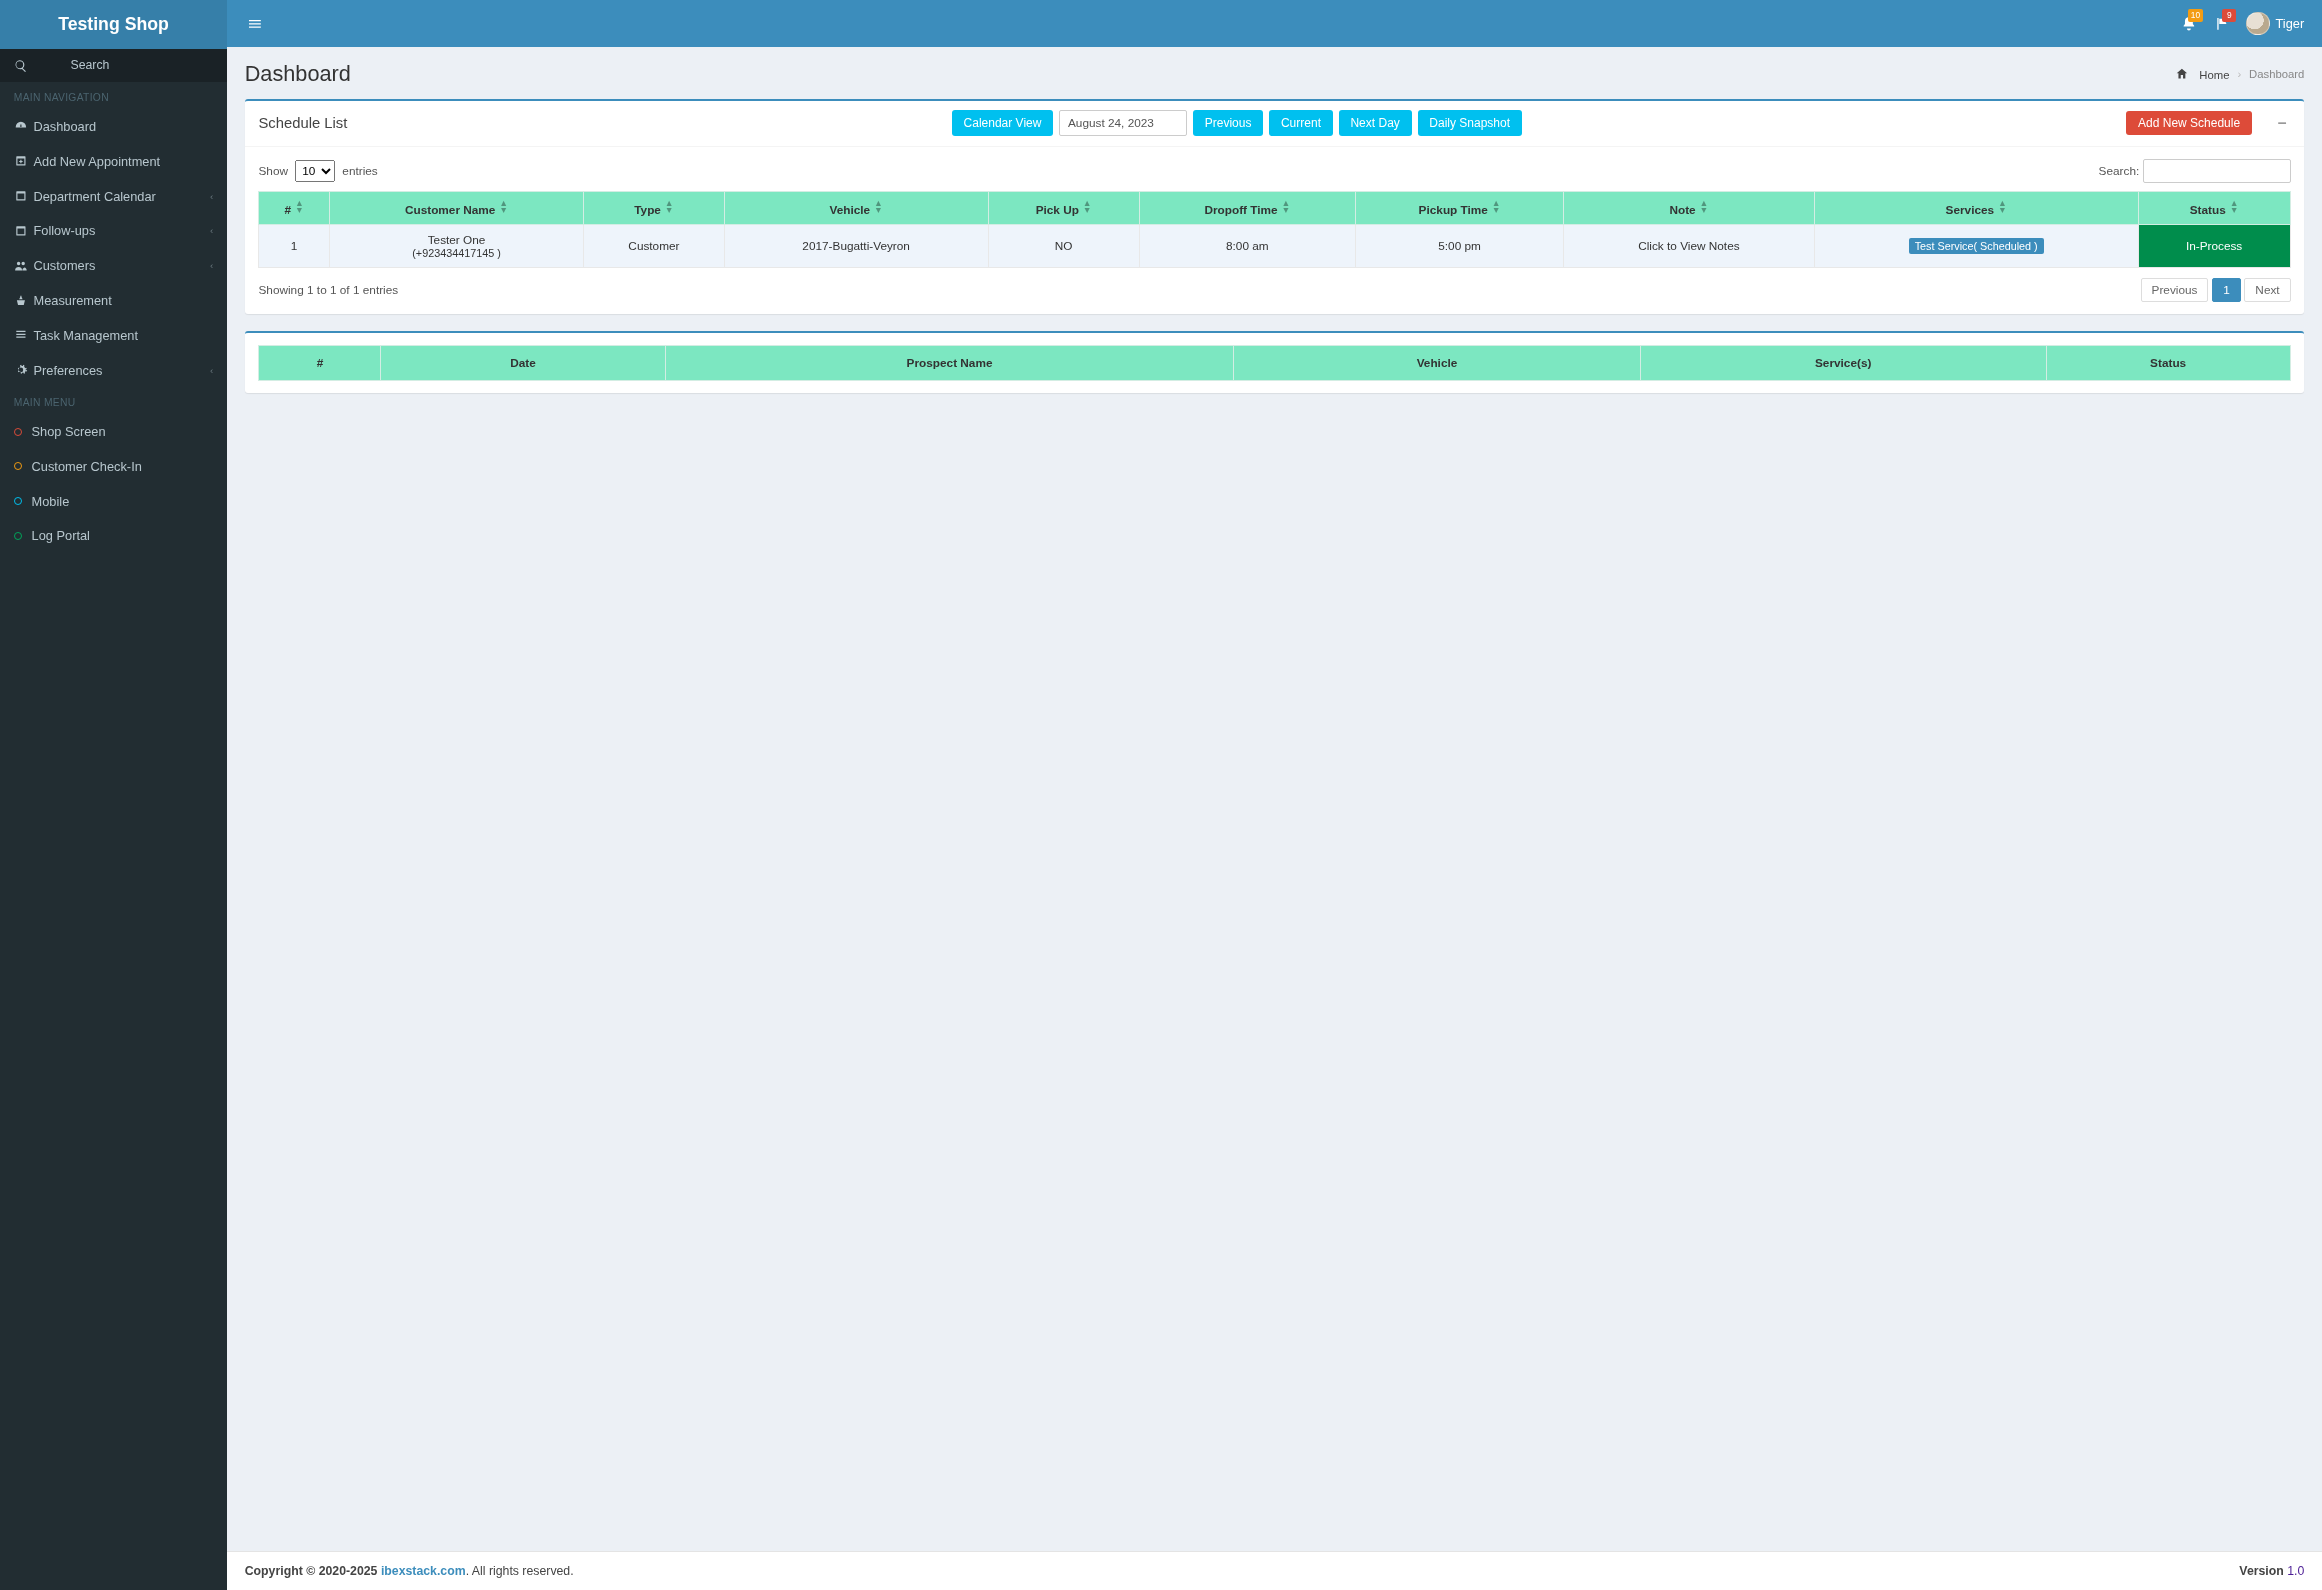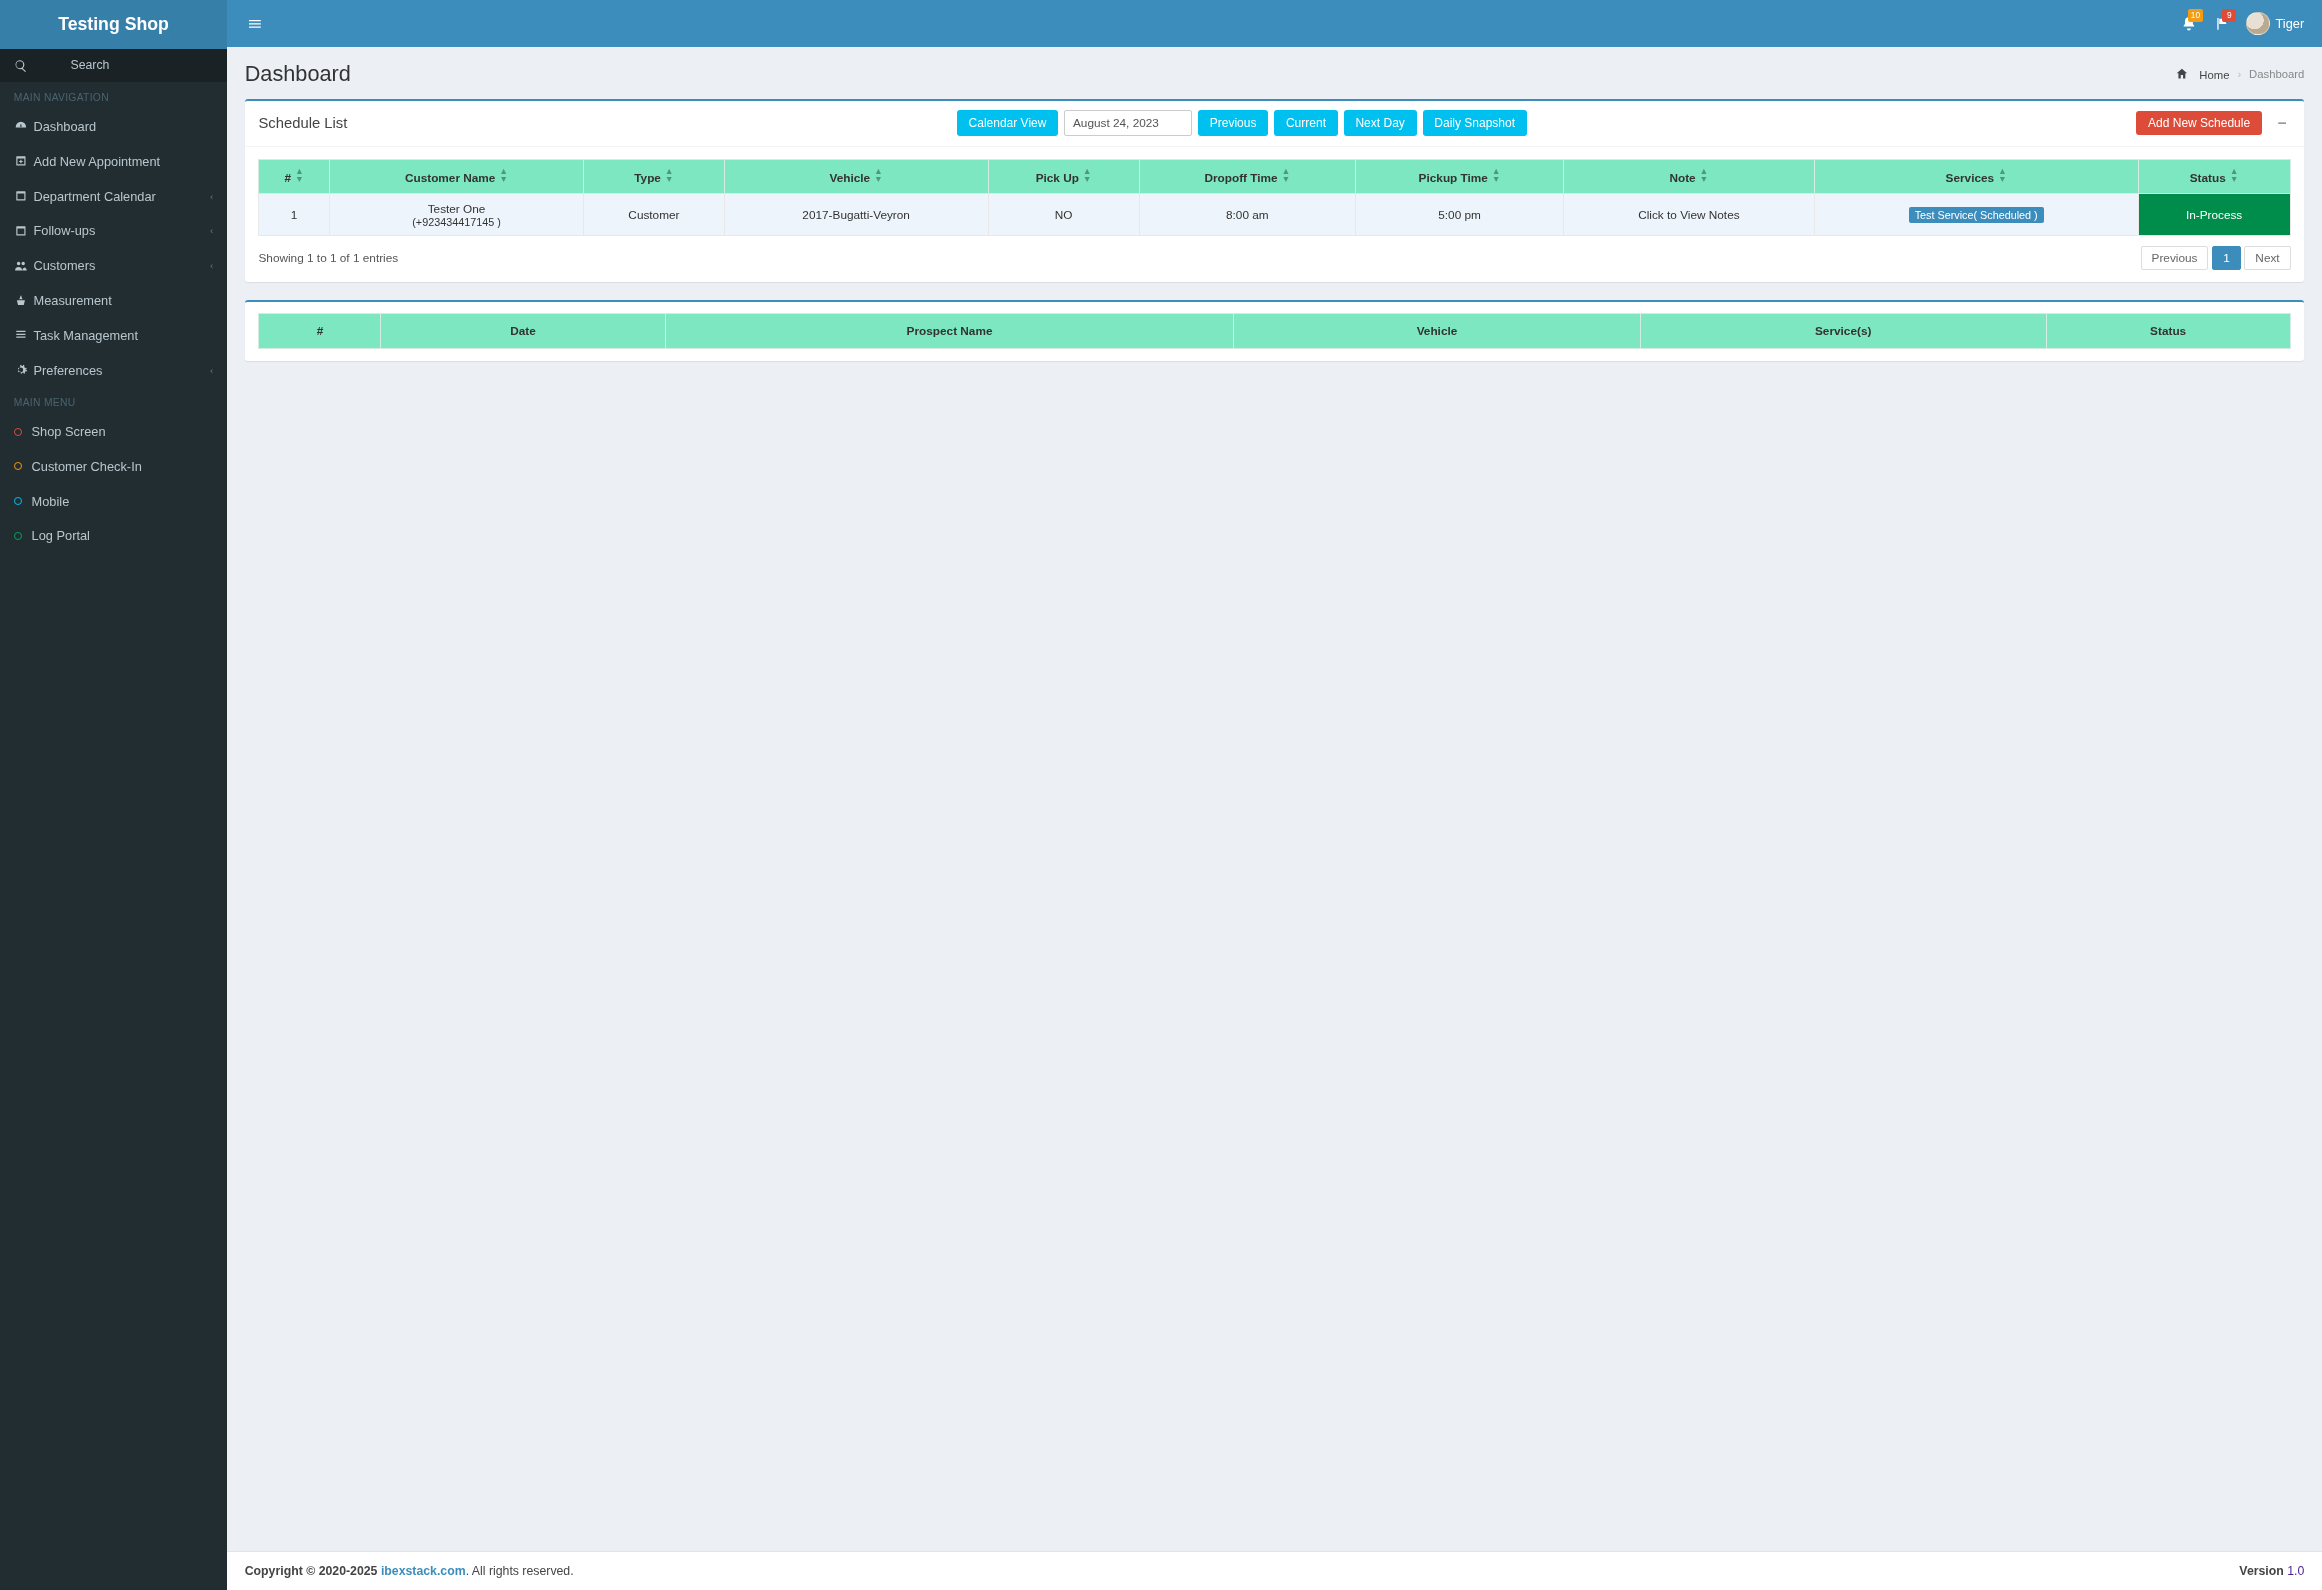--- a/index.html
+++ b/index.html
@@ -140,21 +140,21 @@
 
   .panel {
     background: #fff;
     border-top: 2px solid #3c8dbc;
     border-radius: 3px;
     box-shadow: 0 1px 1px rgba(0,0,0,.08);
     margin-bottom: 17.7px;
   }
   .panel-head {
     padding: 9.9px 13.8px;
-    display: flex; align-items: center; gap: 12px;
+    display: flex; align-items: center; gap: 22px;
     border-bottom: 1px solid #f4f4f4;
     position: relative;
   }
   .panel-title { font-size: 14.8px; color: #444; white-space: nowrap; }
   .panel-head .center-group {
     flex: 1;
     display: flex; justify-content: center; gap: 5.9px; flex-wrap: wrap;
   }
   .btn {
     border: none;
@@ -442,20 +442,33 @@
             <button class="btn info">Previous</button>
             <button class="btn info">Current</button>
             <button class="btn info">Next Day</button>
             <button class="btn info">Daily Snapshot</button>
           </div>
           <button class="btn danger">Add New Schedule</button>
           <span class="collapse-icon">–</span>
         </div>
 
         <div class="panel-body">
+          <div class="table-top">
+            <div>
+              <span>Show</span>
+              <select>
+                <option>10</option>
+              </select>
+              <span>entries</span>
+            </div>
+            <div>
+              <span>Search:</span>
+              <input type="text" style="">
+            </div>
+          </div>
 
           <table class="data">
             <thead>
               <tr>
                 <th><span>#</span><span class="sort-icons"><span>▲</span><span>▼</span></span></th>
                 <th><span>Customer Name</span><span class="sort-icons"><span>▲</span><span>▼</span></span></th>
                 <th><span>Type</span><span class="sort-icons"><span>▲</span><span>▼</span></span></th>
                 <th><span>Vehicle</span><span class="sort-icons"><span>▲</span><span>▼</span></span></th>
                 <th><span>Pick Up</span><span class="sort-icons"><span>▲</span><span>▼</span></span></th>
                 <th><span>Dropoff Time</span><span class="sort-icons"><span>▲</span><span>▼</span></span></th>

